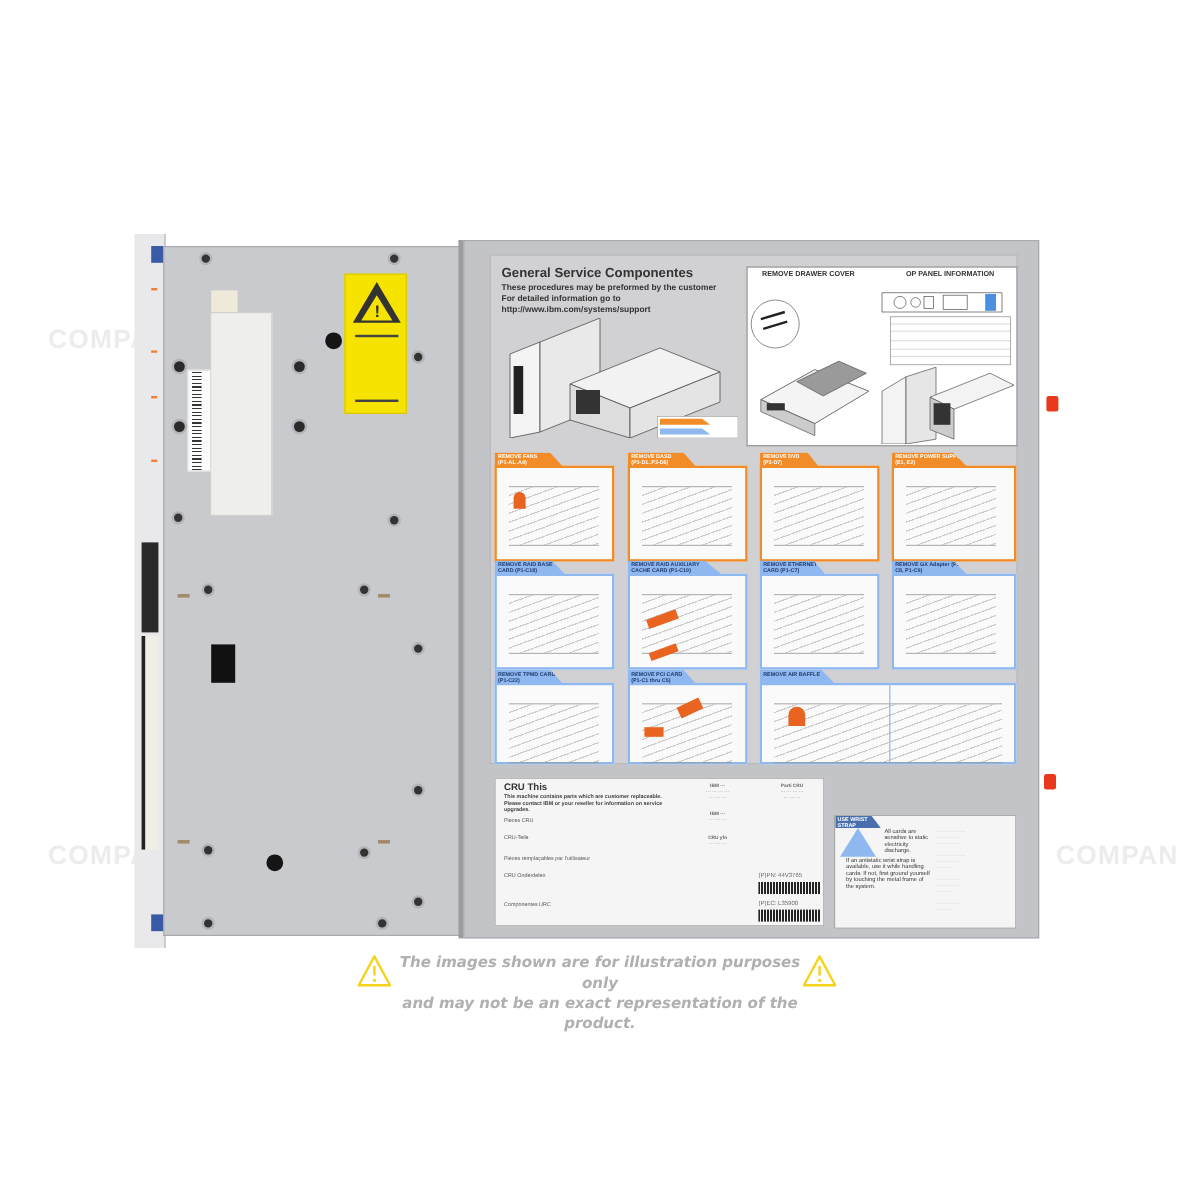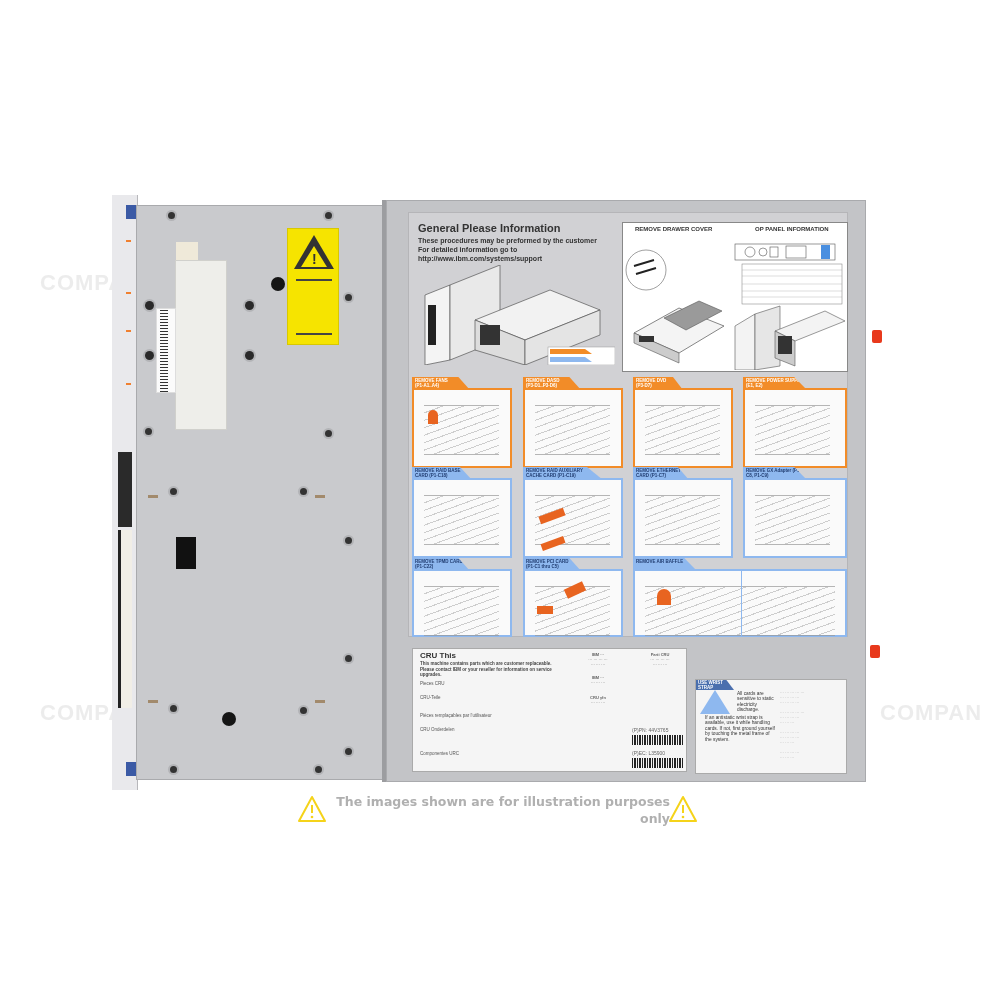--- a/index.html
+++ b/index.html
@@ -61,21 +61,21 @@
   .pn { position: absolute; font-size: 5px; color: #666; }
 
   .wrist { position: absolute; left: 695px; top: 679px; width: 152px; height: 95px; background: #f5f5f5; border: 1px solid #aaa; }
   .wrist-tab { position: absolute; left: 696px; top: 680px; width: 38px; height: 10px; background: #4a6fae; color: #fff; font-size: 4.5px; font-weight: bold; padding: 1px 2px; line-height: 4.5px; clip-path: polygon(0 0, 80% 0, 100% 100%, 0 100%); }
   .wrist-tri { position: absolute; left: 700px; top: 690px; width: 0; height: 0; border-left: 15px solid transparent; border-right: 15px solid transparent; border-bottom: 24px solid #8eb8ef; }
   .wrist-msg { position: absolute; font-size: 4.8px; line-height: 5.4px; color: #333; }
 
   .red-latch { position: absolute; width: 10px; height: 13px; background: #e8391c; border-radius: 2px; }
 
   
-  .disclaimer { position: absolute; left: 330px; top: 793px; width: 340px; text-align: right; font-size: 12.5px; font-weight: bold; color: #b0b0b0; line-height: 17px; font-family: "DejaVu Sans", sans-serif; }
+  .disclaimer { position: absolute; left: 330px; top: 793px; width: 340px; text-align: center; font-size: 12.5px; font-weight: bold; color: #b0b0b0; line-height: 17px; font-family: "DejaVu Sans", sans-serif; font-style: italic; }
   .warn-icon { position: absolute; top: 795px; width: 30px; height: 28px; }
 </style>
 </head>
 <body>
 
 <div class="watermark" style="left:40px;top:270px;">COMPAN</div>
 <div class="watermark" style="left:145px;top:600px;">COMPAN</div>
 <div class="watermark" style="left:40px;top:700px;">COMPAN</div>
 <div class="watermark" style="left:880px;top:700px;">COMPAN</div>
 
@@ -126,21 +126,21 @@
 <div class="dash-mark" style="left:148px;top:700px;"></div>
 <div class="dash-mark" style="left:315px;top:700px;"></div>
 
 <div class="panel-divider"></div>
 
 <div class="right-panel"></div>
 <div class="red-latch" style="left:872px;top:330px;"></div>
 <div class="red-latch" style="left:870px;top:645px;"></div>
 
 <div class="gsi"></div>
-<div class="gsi-title">General Please Information</div>
+<div class="gsi-title">General Service Componentes</div>
 <div class="gsi-sub">
   <div>These procedures may be preformed by the customer</div>
   <div>For detailed information go to http://www.ibm.com/systems/support</div>
 </div>
 <svg class="server-illus" viewBox="0 0 195 100">
   <polygon points="5,30 30,20 30,95 5,100" fill="#f4f4f4" stroke="#555" stroke-width="0.7"></polygon>
   <polygon points="30,20 80,0 80,75 30,95" fill="#e9e9e9" stroke="#555" stroke-width="0.7"></polygon>
   <rect x="8" y="40" width="8" height="40" fill="#222"></rect>
   <polygon points="55,55 130,25 180,45 105,75" fill="#f2f2f2" stroke="#555" stroke-width="0.7"></polygon>
   <polygon points="55,55 105,75 105,100 55,85" fill="#ddd" stroke="#555" stroke-width="0.7"></polygon>
@@ -286,18 +286,19 @@
   ··· ··· ··· ··· ···<br>··· ··· ··· ···<br>··· ··· ··· ···<br><br>··· ··· ··· ··· ···<br>··· ··· ··· ···<br>··· ··· ···<br><br>··· ··· ··· ···<br>··· ··· ··· ···<br>··· ··· ···<br><br>··· ··· ··· ···<br>··· ··· ···
 </div>
 
 <svg class="warn-icon" style="left:297px;" viewBox="0 0 30 28">
   <polygon points="15,2 28,26 2,26" fill="none" stroke="#f5d31a" stroke-width="2" stroke-linejoin="round"></polygon>
   <line x1="15" y1="10" x2="15" y2="18" stroke="#f5d31a" stroke-width="2"></line>
   <circle cx="15" cy="22" r="1.3" fill="#f5d31a"></circle>
 </svg>
 <div class="disclaimer">
   <div>The images shown are for illustration purposes only</div>
+  <div>and may not be an exact representation of the product.</div>
 </div>
 <svg class="warn-icon" style="left:668px;" viewBox="0 0 30 28">
   <polygon points="15,2 28,26 2,26" fill="none" stroke="#f5d31a" stroke-width="2" stroke-linejoin="round"></polygon>
   <line x1="15" y1="10" x2="15" y2="18" stroke="#f5d31a" stroke-width="2"></line>
   <circle cx="15" cy="22" r="1.3" fill="#f5d31a"></circle>
 </svg>
 
 </body></html>

